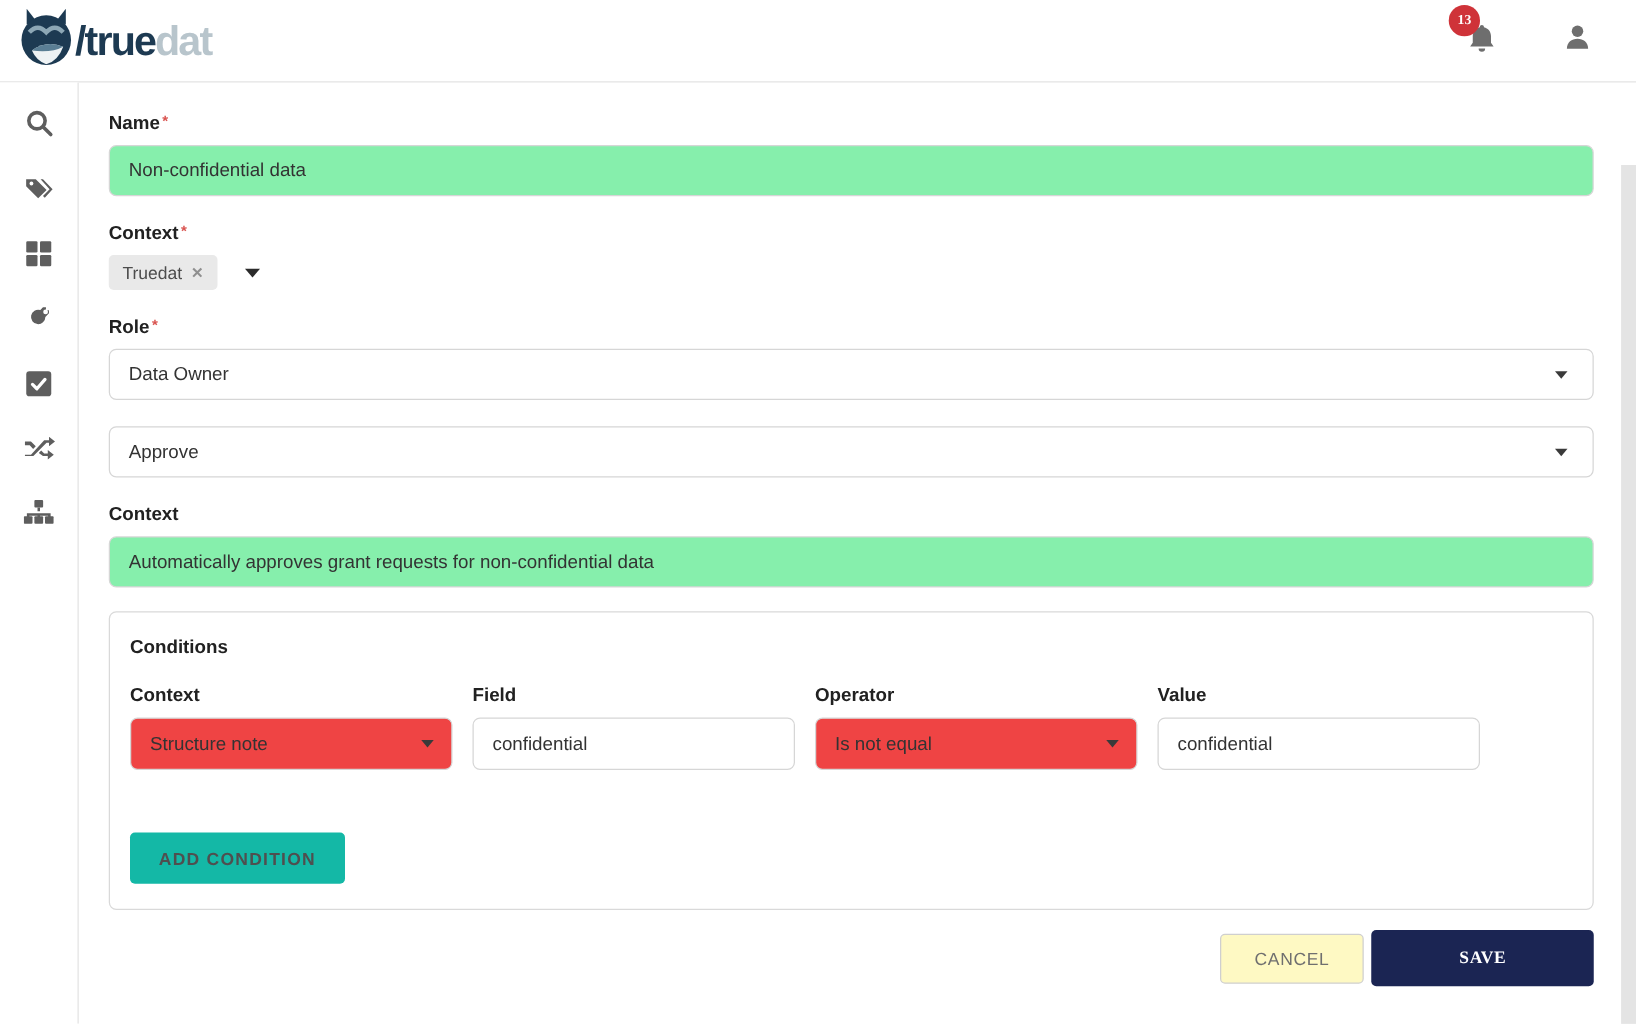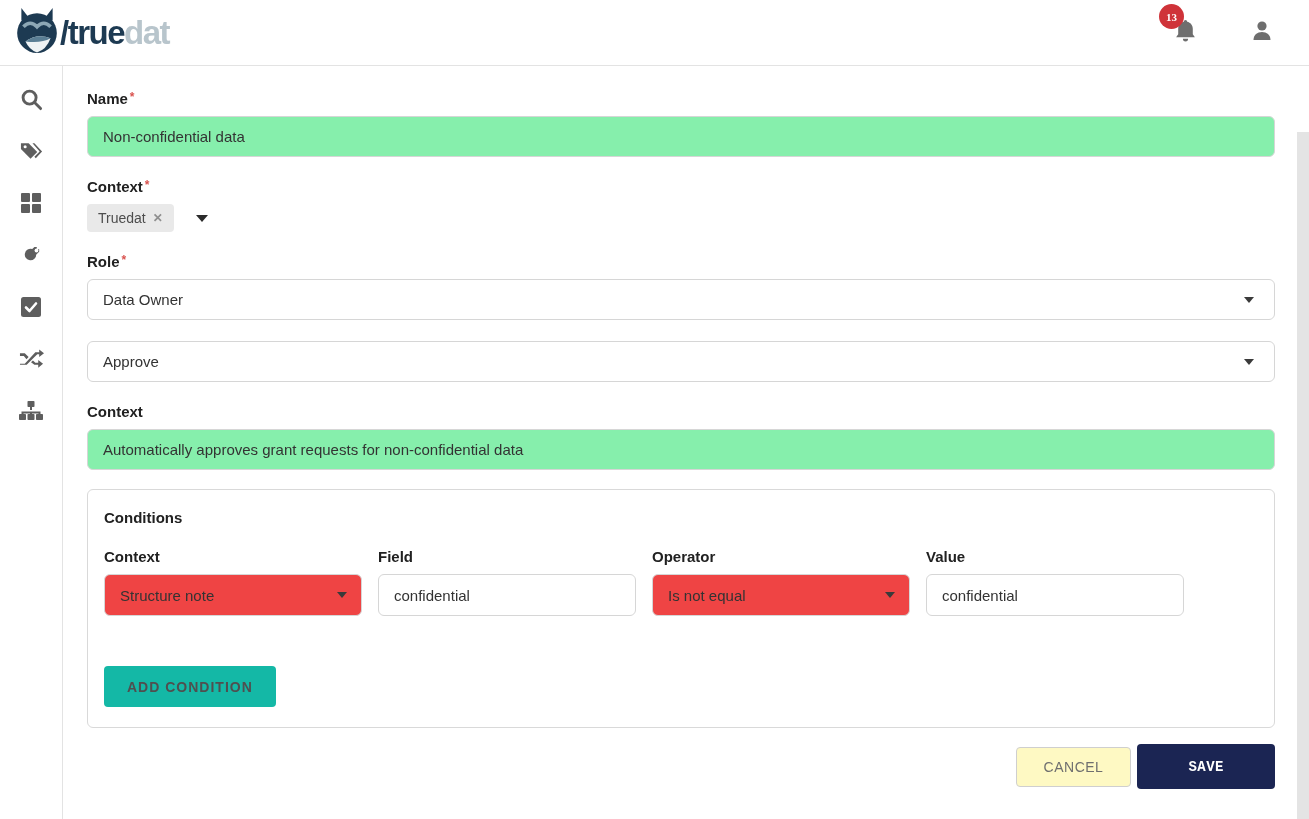--- a/index.html
+++ b/index.html
@@ -61,23 +61,23 @@
     background:#ef4444; cursor:pointer; }
   .add-btn { margin-top:50px; background:#14b8a6; border:none; border-radius:4px;
     padding:0 23px; height:41px; font-size:14px; font-weight:bold; letter-spacing:1px;
     color:#4f4f4f; cursor:pointer; font-family:"Liberation Sans", sans-serif; }
 
   
   .footer-row { display:flex; justify-content:flex-end; align-items:center; gap:6px; margin-top:16px; }
   .cancel-btn { background:#fef9c3; border:1px solid #cfcfcf; border-radius:4px; height:40px;
     padding:0 27px; font-size:14px; letter-spacing:0.5px; color:#6f6f6f; cursor:pointer;
     font-family:"Liberation Sans", sans-serif; }
-  .save-btn { background:#1b2553; border:none; border-radius:4px; height:45px; padding:0 51px;
+  .save-btn { background:#1b2553; border:none; border-radius:4px; height:45px; padding:0 70px;
     font-size:14px; font-weight:bold; letter-spacing:0.5px; color:#fff; cursor:pointer;
-    font-family:Liberation Mono, monospace; }
+    font-family:Liberation Serif, serif; }
 </style>
 </head>
 <body>
 
 <div class="header">
   <div class="brand">
     <span>
       <svg width="46" height="48" viewBox="0 0 44 46">
         <path d="M7 1 L14 10 L7 13 Z" fill="#1d3a52"></path>
         <path d="M37 1 L30 10 L37 13 Z" fill="#1d3a52"></path>

